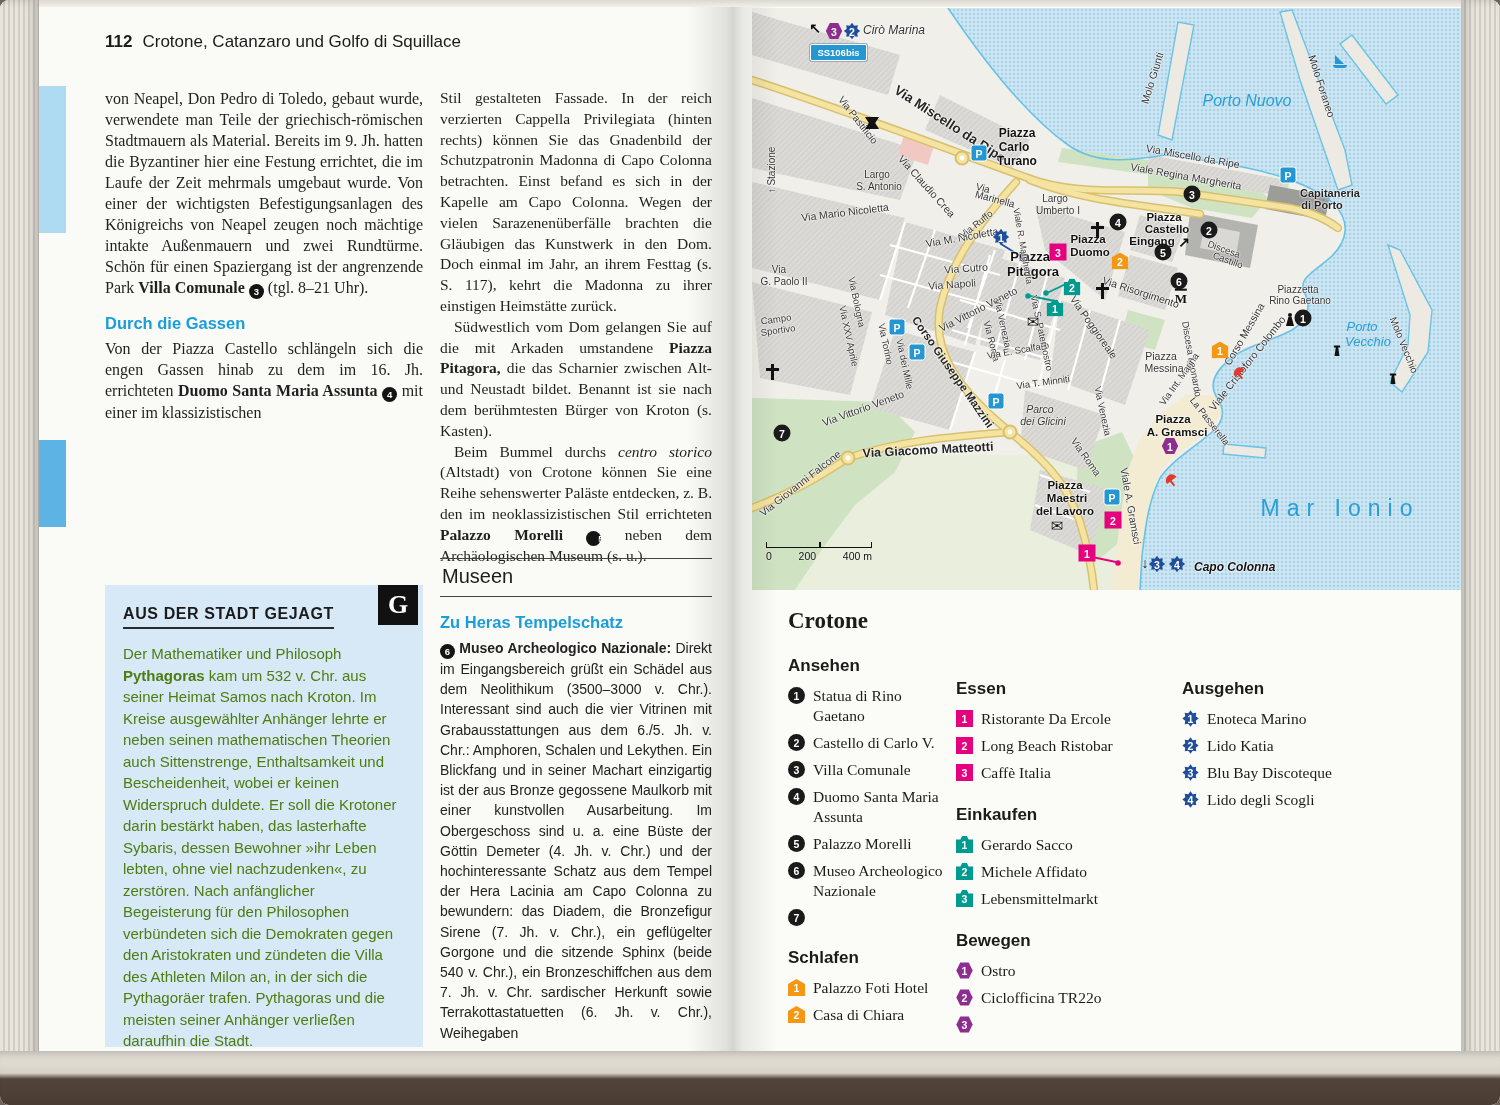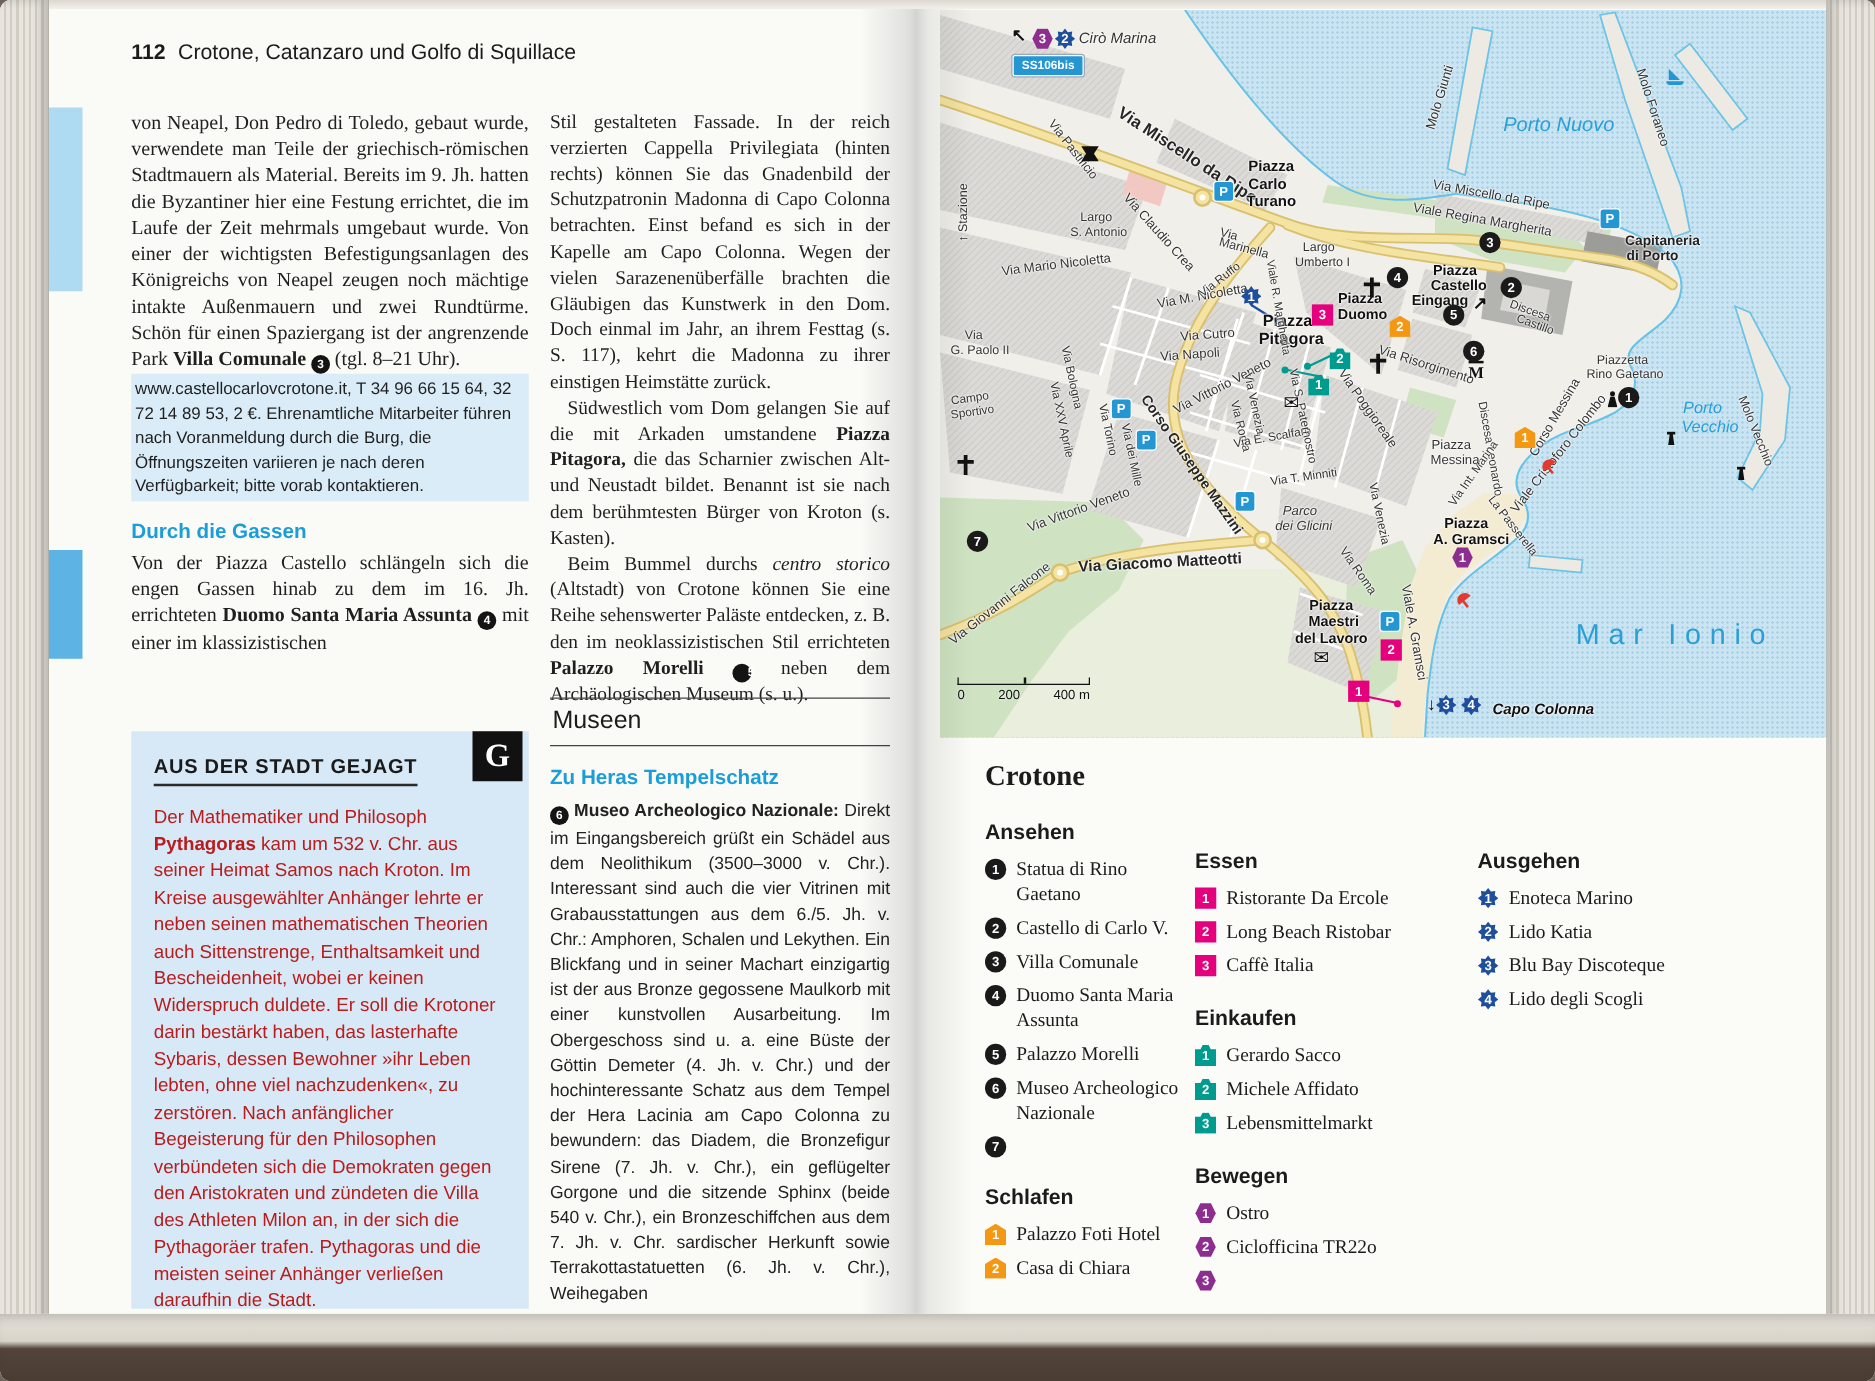--- a/index.html
+++ b/index.html
@@ -23,21 +23,21 @@
   .col1{left:105px;top:88px;width:318px;}
   .col2{left:440px;top:88px;width:272px;font-size:15.5px;line-height:20.8px;}
   .col p{margin:0;}
   .col p.ind{text-indent:14px;}
   .hl{background:#d9ecf8;font-family:"Liberation Sans",sans-serif;font-size:13.5px;line-height:19.5px;text-align:left;padding:2px 3px;margin-top:4px;}
   .bluehead{font-family:"Liberation Sans",sans-serif;font-weight:700;color:#1b9dd9;font-size:16.5px;margin:14px 0 4px 0;text-align:left;}
   .tmk{display:inline-flex;align-items:center;justify-content:center;width:15px;height:15px;border-radius:50%;background:#141414;color:#fff;font:700 9.5px "Liberation Sans",sans-serif;vertical-align:-2px;}
   
   .infobox{position:absolute;left:105px;top:585px;width:318px;height:462px;background:#d7e9f7;box-sizing:border-box;padding:20px 18px;}
   .infobox .bx-title{font:700 16px "Liberation Sans",sans-serif;letter-spacing:.6px;color:#1a1a1a;border-bottom:2px solid #2b2b2b;padding-bottom:4px;display:inline-block;margin-bottom:14px;}
-  .infobox .bx-body{font:400 15px/21.5px "Liberation Sans",sans-serif;color:#b91c1c;}
+  .infobox .bx-body{font:400 15px/21.5px "Liberation Sans",sans-serif;color:#4d7c0f;}
   .gbadge{position:absolute;top:0;right:5px;width:40px;height:40px;background:#111;color:#fff;display:flex;align-items:center;justify-content:center;font:700 26px "Liberation Serif",serif;}
   
   .museen{position:absolute;left:440px;top:558px;width:272px;}
   .museen .rule{border-top:1.3px solid #444;}
   .museen h2{font:400 20px "Liberation Sans",sans-serif;color:#1c1c1c;margin:6px 0 8px 2px;}
   .museen .bluehead{margin:16px 0 6px 0;}
   .museen .mus-p{font:400 14px/20.2px "Liberation Sans",sans-serif;color:#222;text-align:justify;margin:0;}
 
   
   .map{position:absolute;left:752px;top:8px;width:710px;height:582px;overflow:hidden;background-color:#cae4f2;background-image:radial-gradient(#a9d2e6 1px,rgba(0,0,0,0) 1.15px);background-size:4px 4px;}
@@ -100,21 +100,20 @@
   <div class="page-right"></div>
   <div class="tab1"></div>
   <div class="tab2"></div>
 
   <div class="pg-header">
     <b>112</b><span>Crotone, Catanzaro und Golfo di Squillace</span>
   </div>
 
   <div class="col col1">
     <p>von Neapel, Don Pedro di Toledo, gebaut wurde, verwendete man Teile der griechisch-römischen Stadtmauern als Material. Bereits im 9. Jh. hatten die Byzantiner hier eine Festung errichtet, die im Laufe der Zeit mehrmals umgebaut wurde. Von einer der wichtigsten Befestigungsanlagen des Königreichs von Neapel zeugen noch mächtige intakte Außenmauern und zwei Rundtürme. Schön für einen Spaziergang ist der angrenzende Park <b>Villa Comunale</b> <span class="tmk">3</span> (tgl. 8–21 Uhr).</p>
-    <p class="hl">www.castellocarlovcrotone.it, T 34 96 66 15 64, 32 72 14 89 53, 2 €. Ehrenamtliche Mitarbeiter führen nach Voranmeldung durch die Burg, die Öffnungszeiten variieren je nach deren Verfügbarkeit; bitte vorab kontaktieren.</p>
     <div class="bluehead">Durch die Gassen</div>
     <p>Von der Piazza Castello schlängeln sich die engen Gassen hinab zu dem im 16. Jh. errichteten <b>Duomo Santa Maria Assunta</b> <span class="tmk">4</span> mit einer im klassizistischen</p>
   </div>
 
   <div class="infobox">
     <div class="gbadge">G</div>
     <div class="bx-title">AUS DER STADT GEJAGT</div>
     <div class="bx-body">Der Mathematiker und Philosoph <b>Pythagoras</b> kam um 532 v. Chr. aus seiner Heimat Samos nach Kroton. Im Kreise ausgewählter Anhänger lehrte er neben seinen mathematischen Theorien auch Sittenstrenge, Enthaltsamkeit und Bescheidenheit, wobei er keinen Widerspruch duldete. Er soll die Krotoner darin bestärkt haben, das lasterhafte Sybaris, dessen Bewohner »ihr Leben lebten, ohne viel nachzudenken«, zu zerstören. Nach anfänglicher Begeisterung für den Philosophen verbündeten sich die Demokraten gegen den Aristokraten und zündeten die Villa des Athleten Milon an, in der sich die Pythagoräer trafen. Pythagoras und die meisten seiner Anhänger verließen daraufhin die Stadt.</div>
   </div>
 

